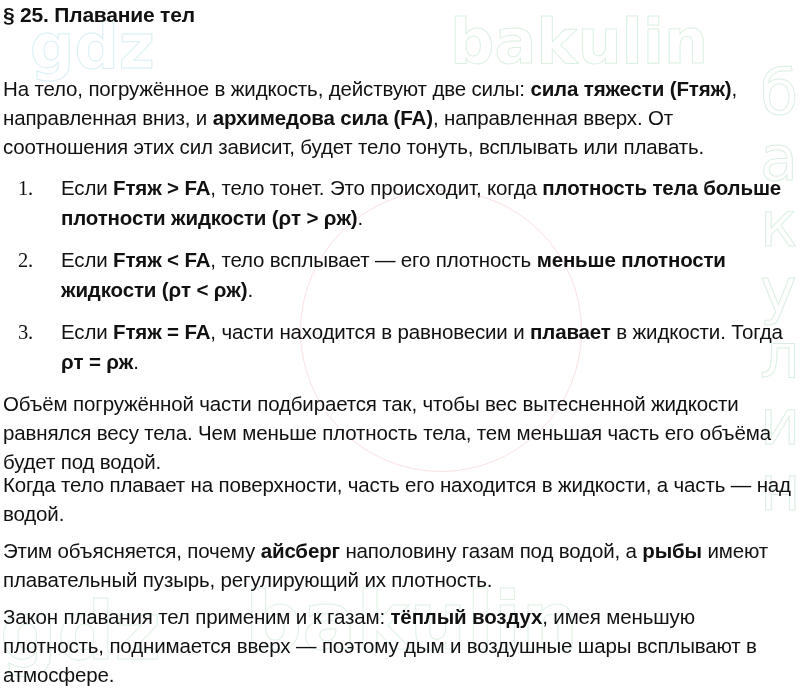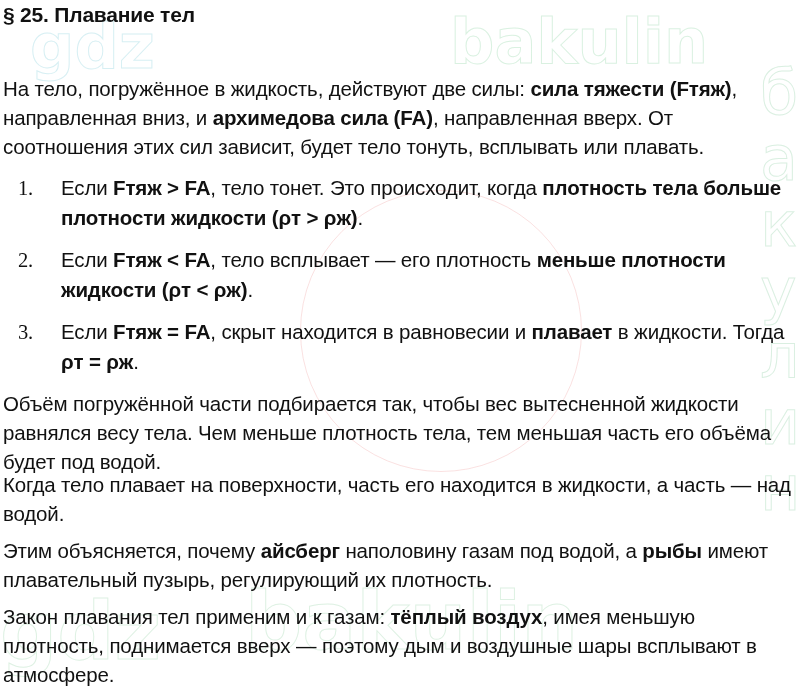--- a/index.html
+++ b/index.html
@@ -117,21 +117,21 @@
     <li>
       <span class="num">1.</span>
       <span class="item-text"><span>Если </span><b>Fтяж &gt; FA</b><span>, тело тонет. Это происходит, когда </span><b>плотность тела больше плотности жидкости (ρт &gt; ρж)</b><span>.</span></span>
     </li>
     <li>
       <span class="num">2.</span>
       <span class="item-text"><span>Если </span><b>Fтяж &lt; FA</b><span>, тело всплывает — его плотность </span><b>меньше плотности жидкости (ρт &lt; ρж)</b><span>.</span></span>
     </li>
     <li>
       <span class="num">3.</span>
-      <span class="item-text"><span>Если </span><b>Fтяж = FA</b><span>, скрыт находится в равновесии и </span><b>плавает</b><span> в жидкости. Тогда </span><b>ρт = ρж</b><span>.</span></span>
+      <span class="item-text"><span>Если </span><b>Fтяж = FA</b><span>, части находится в равновесии и </span><b>плавает</b><span> в жидкости. Тогда </span><b>ρт = ρж</b><span>.</span></span>
     </li>
   </ol>
 
   <p class="para">Объём погружённой части подбирается так, чтобы вес вытесненной жидкости равнялся весу тела. Чем меньше плотность тела, тем меньшая часть его объёма будет под водой.</p>
 
   <p class="para" style="margin-top:-6px">Когда тело плавает на поверхности, часть его находится в жидкости, а часть — над водой.</p>
 
   <p class="para">
     <span>Этим объясняется, почему </span><b>айсберг</b><span> наполовину газам под водой, а </span><b>рыбы</b><span> имеют плавательный пузырь, регулирующий их плотность.</span>
   </p>

